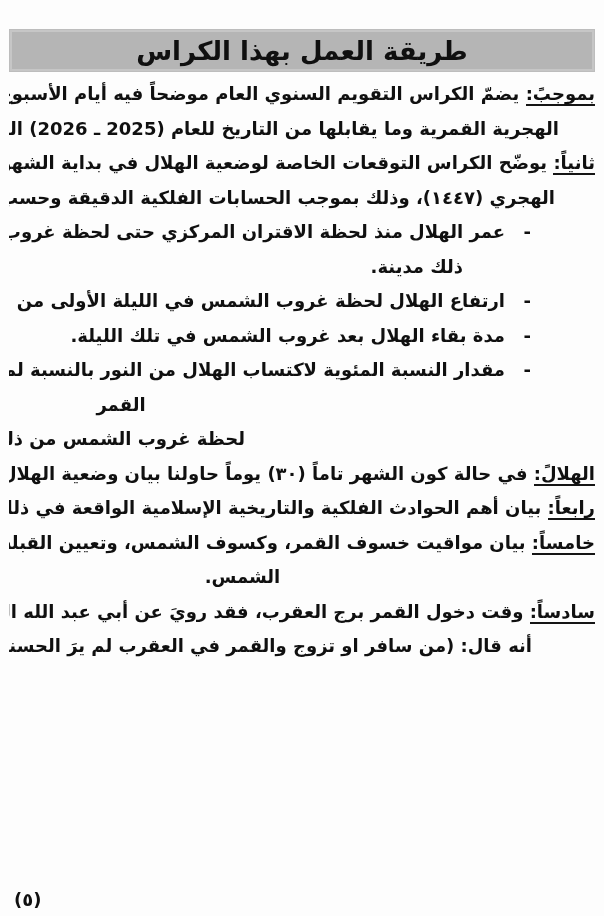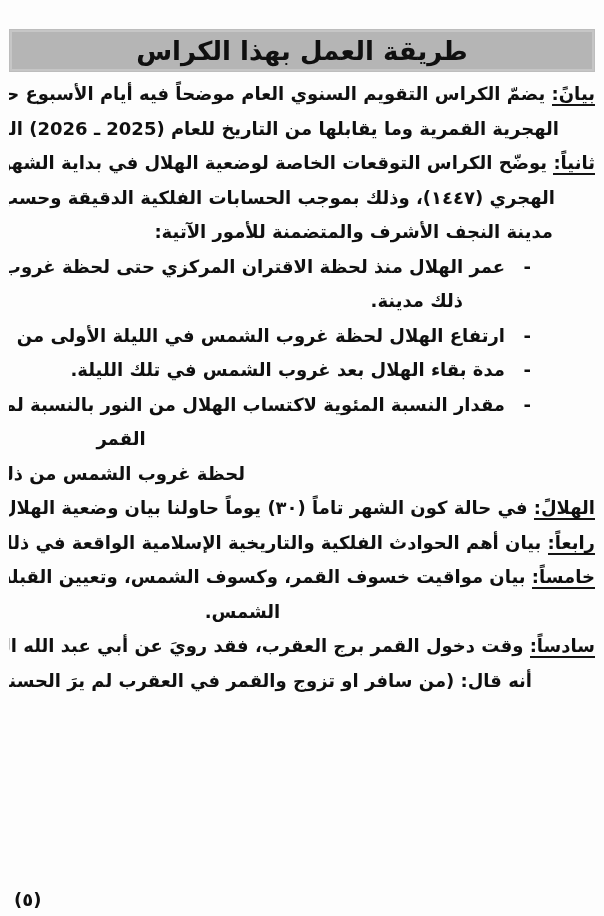--- a/index.html
+++ b/index.html
@@ -42,26 +42,25 @@
 </head>
 <body>
 
 <div class="page">
   <div class="content">
 
     <div class="banner">
       <span class="t">طريقة العمل بهذا الكراس</span>
     </div>
 
-    <div class="line stretch"><span class="lbl">بيانً:</span> <span>يضمّ الكراس التقويم السنوي العام موضحاً فيه أيام الأسبوع حسب الشهور</span></div>
+    <div class="line stretch"><span class="lbl">بموجبً:</span> <span>يضمّ الكراس التقويم السنوي العام موضحاً فيه أيام الأسبوع حسب الشهور</span></div>
     <div class="line ind-s0l2"><span>الهجرية القمرية وما يقابلها من التاريخ للعام (2025 ـ 2026) الميلادي.</span></div>
 
     <div class="line stretch"><span class="lbl">ثانياً:</span> <span>يوضّح الكراس التوقعات الخاصة لوضعية الهلال في بداية الشهور القمرية للعام</span></div>
     <div class="line stretch ind-s1l2"><span>الهجري (١٤٤٧)، وذلك بموجب الحسابات الفلكية الدقيقة وحسب أفق</span></div>
-    <div class="line ind-s1l3"><span>مدينة النجف الأشرف والمتضمنة للأمور الآتية:</span></div>
 
     <div class="bullet">
       <span class="dash line">-</span>
       <span class="btext">
         <span class="line stretch" style="display:block">عمر الهلال منذ لحظة الاقتران المركزي حتى لحظة غروب الشمس من</span>
         <span class="line ind-b0l2" style="display:block">ذلك مدينة.</span>
       </span>
     </div>
 
     <div class="bullet">

